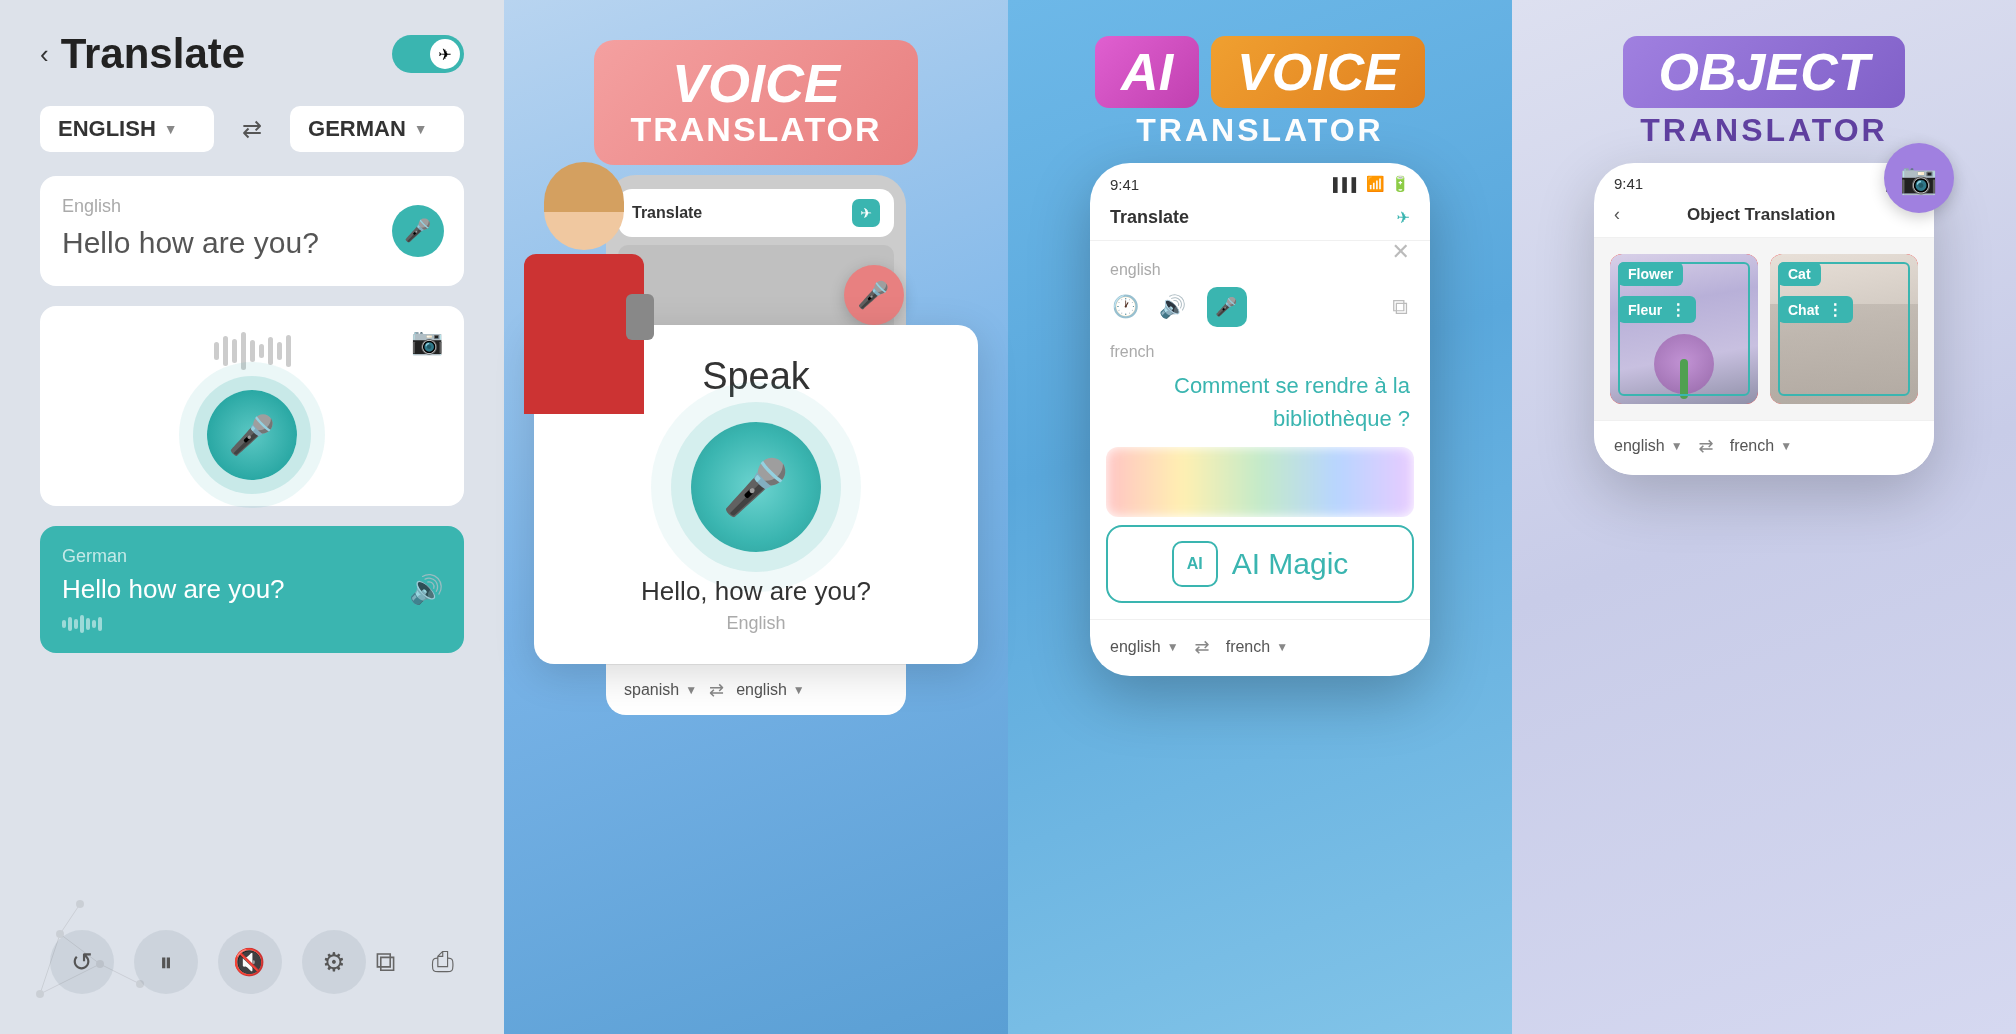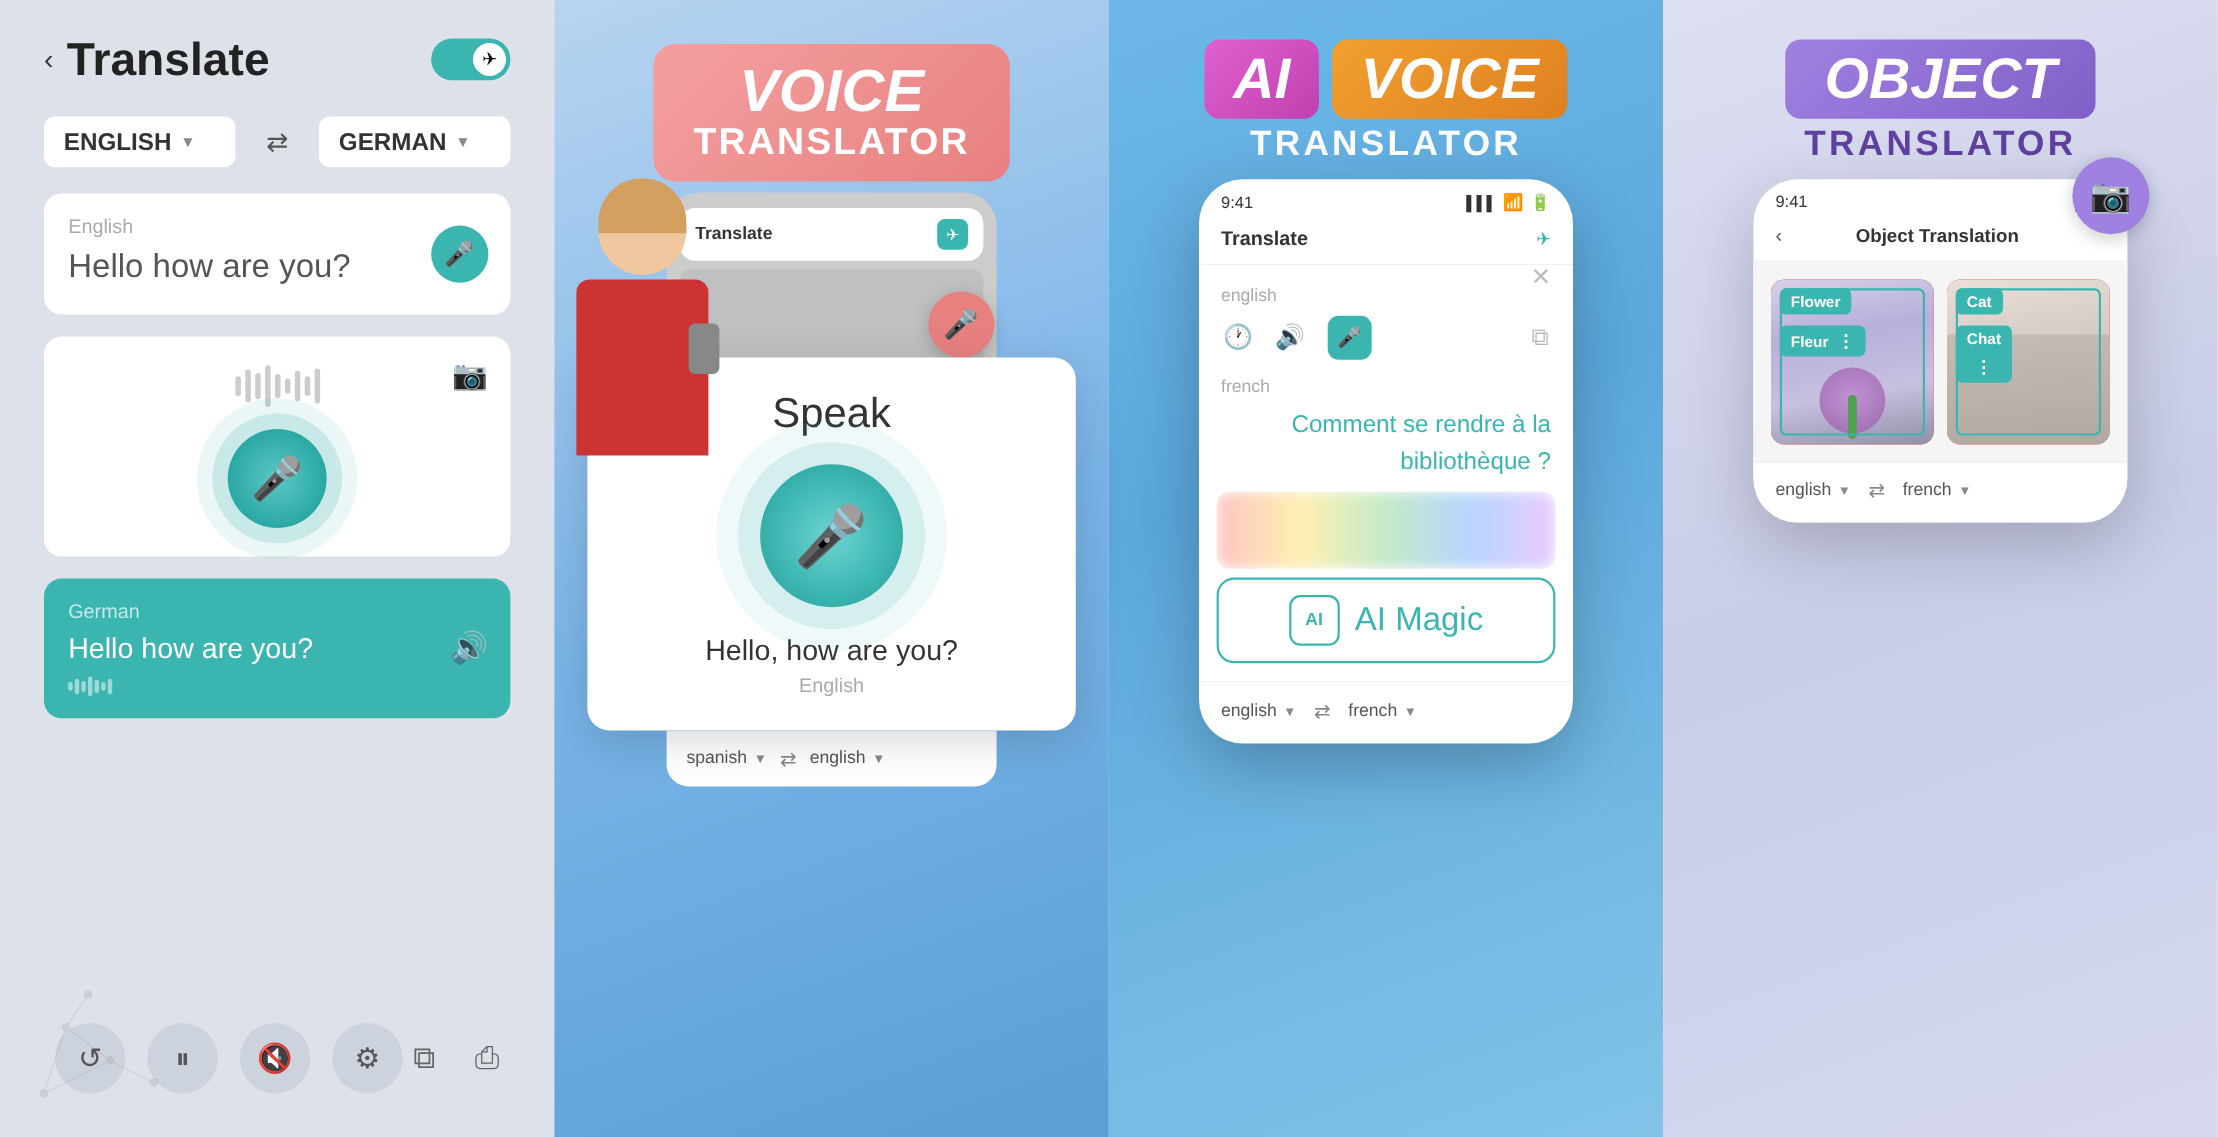--- a/index.html
+++ b/index.html
@@ -952,21 +952,21 @@
               </div>
             </div>
 
             <div class="p4-object-card">
               <div style="width:100%; height:150px; background:linear-gradient(170deg, #e8e0d8, #d0c8c0, #c0b8b0); border-radius:12px; position:relative; overflow:hidden;">
 
                 <div style="position:absolute; bottom:0; left:0; right:0; height:100px; background:linear-gradient(180deg, #b8b0a8, #a8a098); border-radius:0 0 12px 12px; opacity:0.6;"></div>
                 <div class="p4-box-outline" style="top:8px; left:8px; right:8px; bottom:8px;"></div>
               </div>
               <div class="p4-object-label" style="top:8px;text-align:center;">Cat</div>
-              <div class="p4-object-label-fr" style="top:42px;flex-direction:column;">
+              <div class="p4-object-label-fr" style="top:42px;">
                 <span>Chat</span>
                 <span style="font-size:16px; color:white;">⋮</span>
               </div>
             </div>
           </div>
         </div>
 
         <div class="p4-lang-bar">
           <div class="lang-pill">
             <span>english</span>

